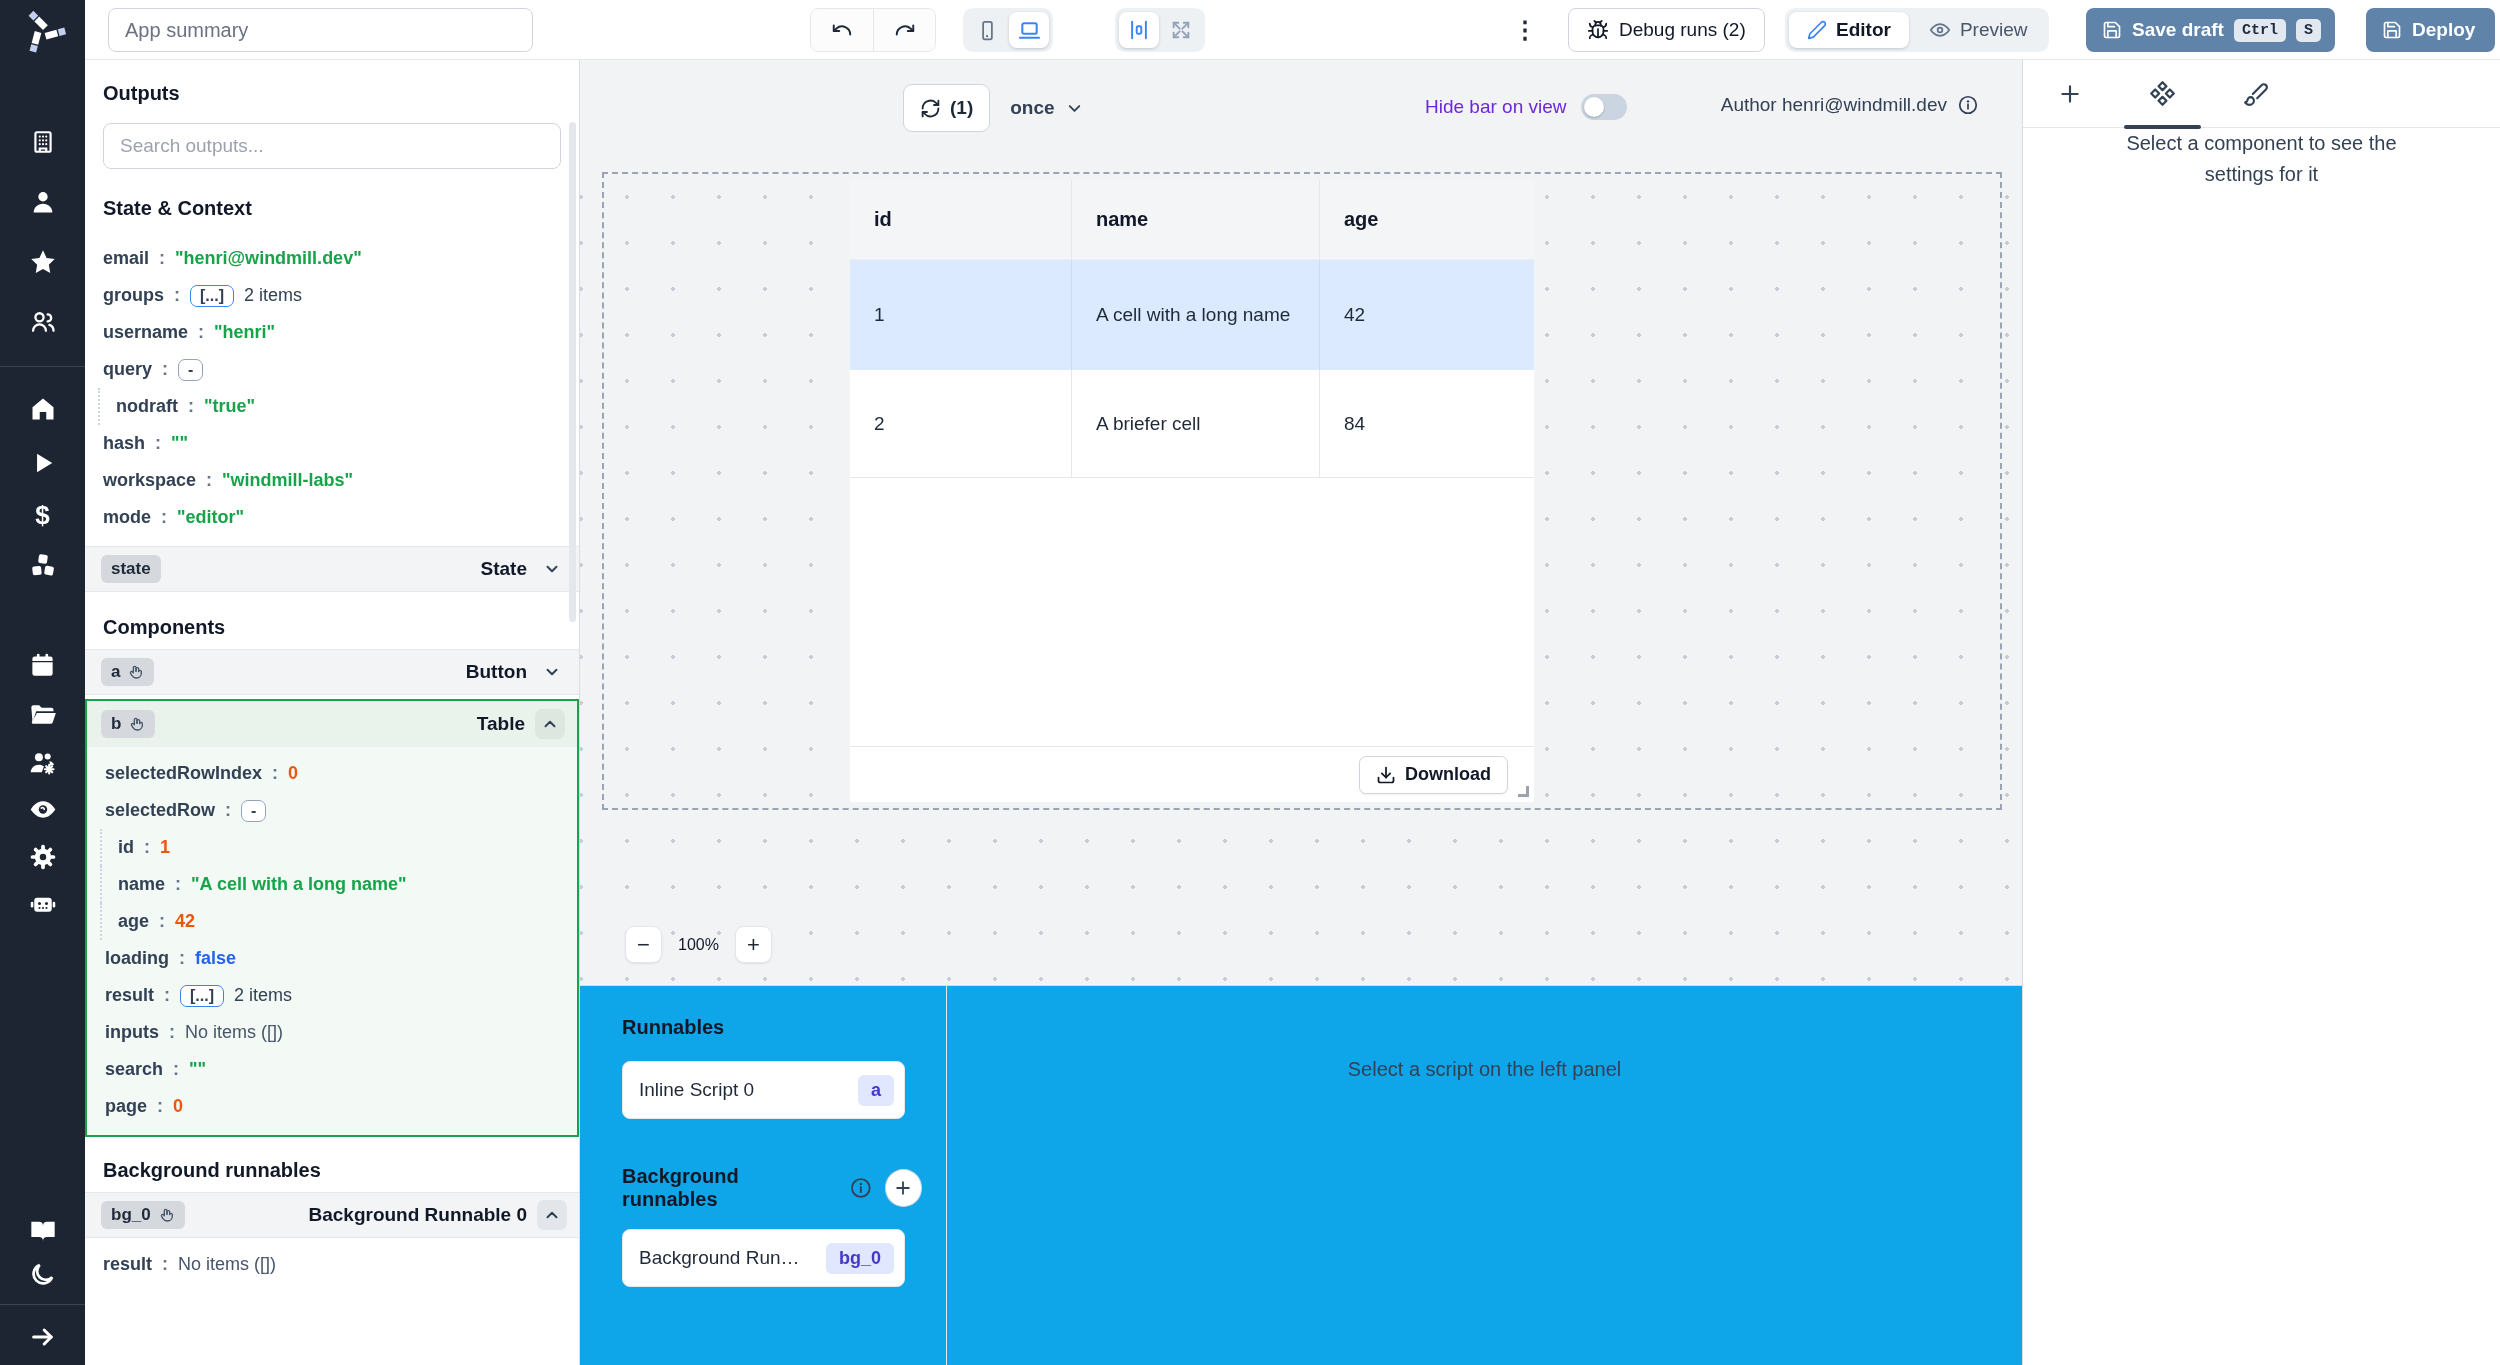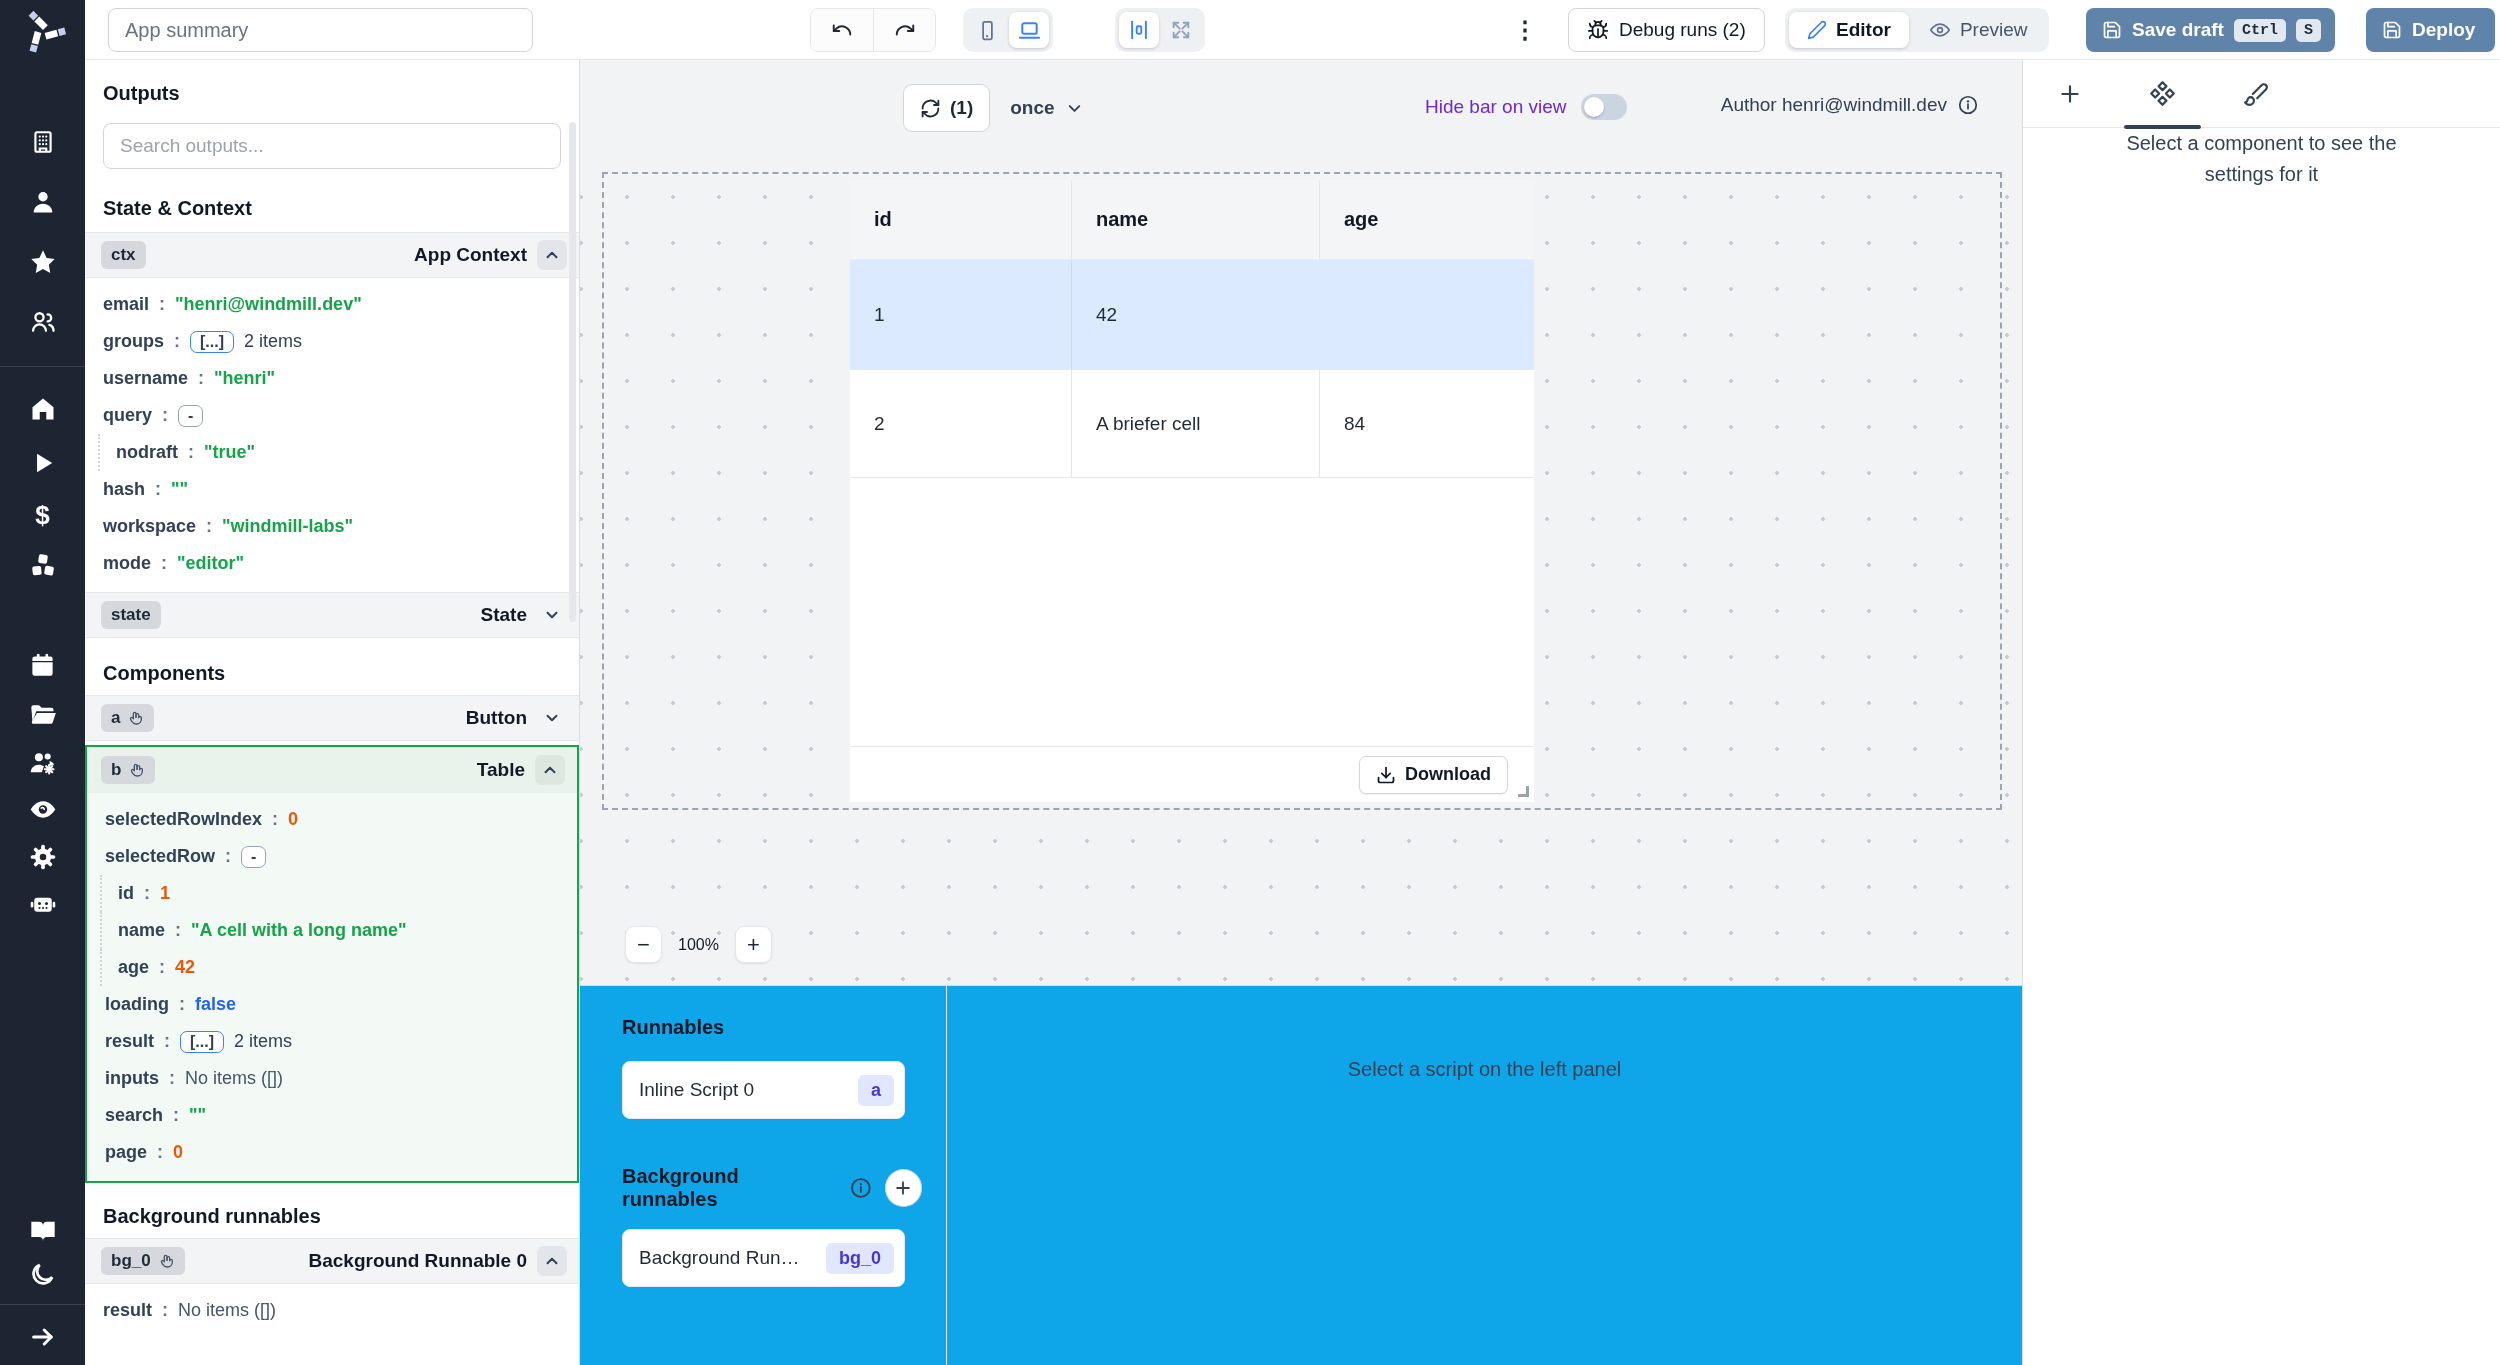--- a/index.html
+++ b/index.html
@@ -400,33 +400,20 @@
 
     <div class="content">
 
       <div class="left-panel">
         <div class="lp-pad">
           <div class="lp-h h-outputs">Outputs</div>
           <input class="search-box" type="text" placeholder="Search outputs..." style="">
           <div class="lp-h h-state">State &amp; Context</div>
         </div>
 
-        <div class="sect-row">
-          <span class="idchip">
-              <span>ctx</span>
-            </span>
-          <span class="sect-right">
-            <span class="sect-title">App Context</span>
-            <span class="chev-btn">
-              <svg width="18" height="18" viewBox="0 0 24 24" fill="none" stroke="#334155" stroke-width="2.6" stroke-linecap="round" stroke-linejoin="round">
-                  <path d="m6 15 6-6 6 6"></path>
-                </svg>
-            </span>
-          </span>
-        </div>
 
         <div class="kv-list">
           <div class="kv">
               <span class="k">email</span>
               <span class="colon">:</span>
               <span class="v str">"henri@windmill.dev"</span>
             </div>
           <div class="kv">
               <span class="k">groups</span>
               <span class="colon">:</span>
@@ -648,20 +635,23 @@
           <div class="app-grid">
 
             <div class="table-card">
               <div class="t-row t-head">
                 <div class="t-cell">id</div>
                 <div class="t-cell">name</div>
                 <div class="t-cell">age</div>
               </div>
               <div class="t-row t-r1">
                 <div class="t-cell">1</div>
+                <div class="t-cell">
+                    <span class="wrap2">A cell with a long name</span>
+                  </div>
                 <div class="t-cell">42</div>
               </div>
               <div class="t-row t-r2">
                 <div class="t-cell">2</div>
                 <div class="t-cell">
                     <span class="wrap2">A briefer cell</span>
                   </div>
                 <div class="t-cell">84</div>
               </div>
               <div class="t-fill"></div>

